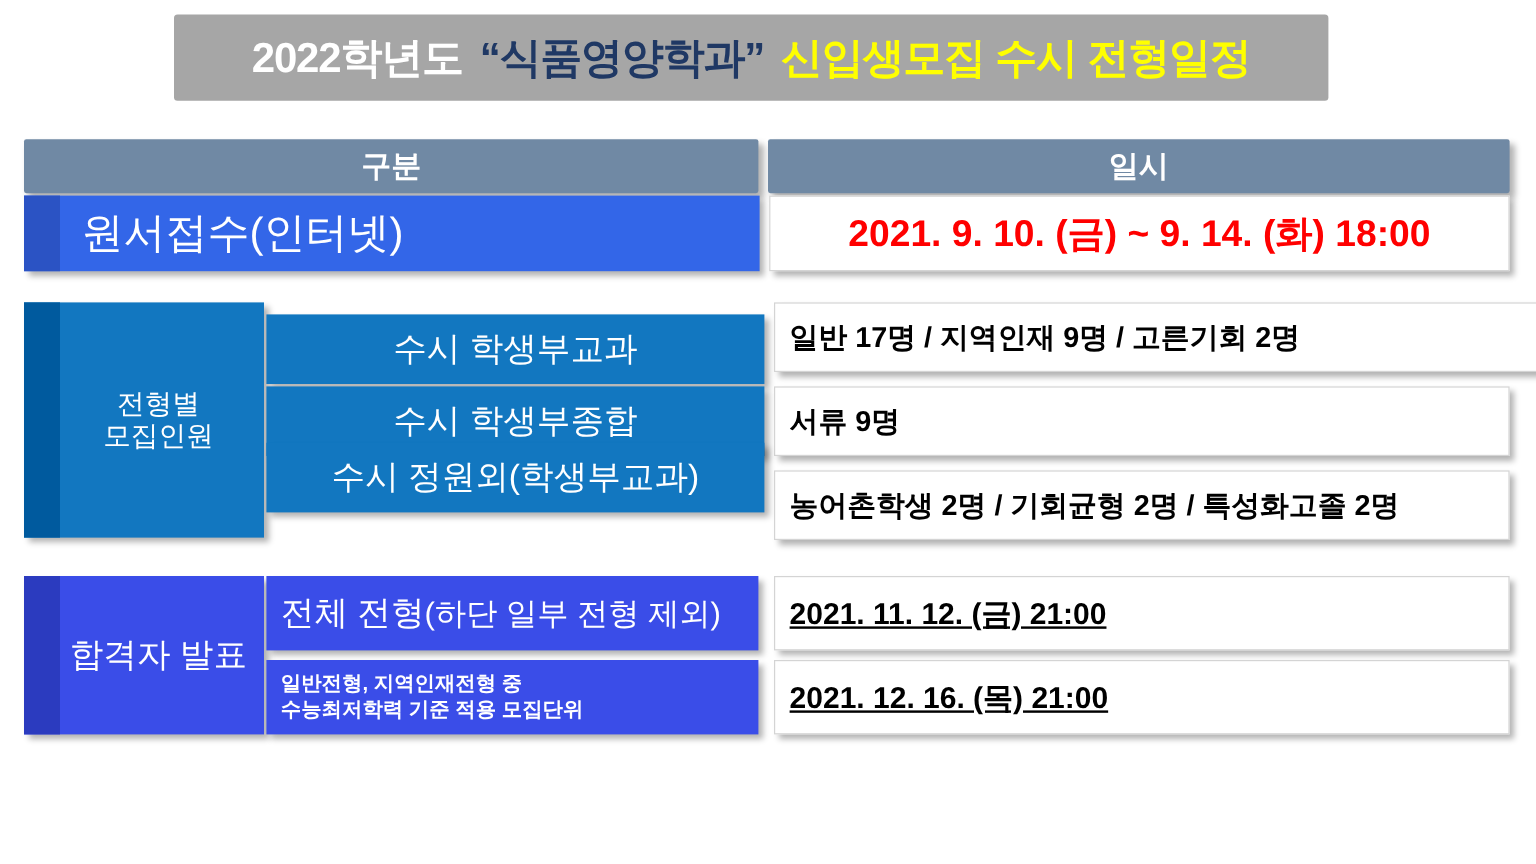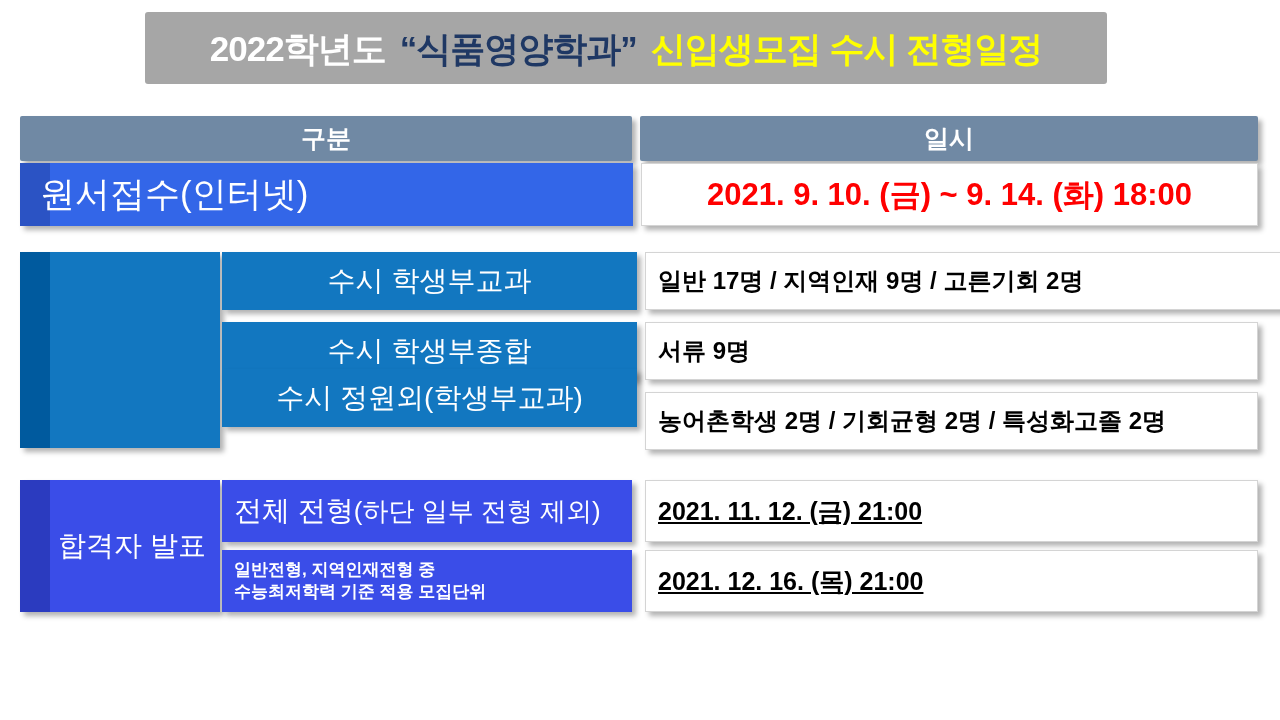--- a/index.html
+++ b/index.html
@@ -120,32 +120,36 @@
   <span class="tgap"></span>
   <span class="tpart t-yellow">신입생모집 수시 전형일정</span>
 </div>
 
 <div class="cell hdr center" style="left:20px; top:116px; width:612px; height:45px;">구분</div>
 
 <div class="cell hdr center" style="left:640px; top:116px; width:618px; height:45px;">일시</div>
 
 <div class="cell blue-strong left" style="left:20px; top:163px; width:613px; height:63px;">
   <span class="stripe blue-strong-stripe" style="left:0; top:0; width:30px; height:100%;"></span>
-  <span class="lbl-xl" style="position:relative; padding-left:20px;">원서접수(인터넷)</span>
+  <span class="lbl-xl" style="position:relative; padding-left:48px;">원서접수(인터넷)</span>
 </div>
 
 <div class="cell white-cell center" style="left:641px; top:163px; width:617px; height:63px;">
   <span class="red-date">2021. 9. 10. (금) ~ 9. 14. (화) 18:00</span>
 </div>
 
 <div class="cell blue-mid center" style="left:20px; top:252px; width:200px; height:196px;">
   <span class="stripe blue-mid-stripe" style="left:0; top:0; width:30px; height:100%;"></span>
+  <span class="lbl-md" style="position:relative; padding-left:24px; text-align:center;">
+    <span>전형별</span><br>
+    <span>모집인원</span>
+  </span>
 </div>
 
-<div class="cell blue-mid center" style="left:222px; top:252px; width:415px; height:58px;">
+<div class="cell blue-mid center" style="left:222px; top:262px; width:415px; height:58px;">
   <span class="lbl-lg">수시 학생부교과</span>
 </div>
 <div class="cell white-cell left" style="left:645px; top:252px; width:660px; height:58px;">
   <span class="val-text pad-l">일반 17명 / 지역인재 9명 / 고른기회 2명</span>
 </div>
 
 <div class="cell blue-mid center" style="left:222px; top:322px; width:415px; height:58px;">
   <span class="lbl-lg">수시 학생부종합</span>
 </div>
 <div class="cell white-cell left" style="left:645px; top:322px; width:613px; height:58px;">

